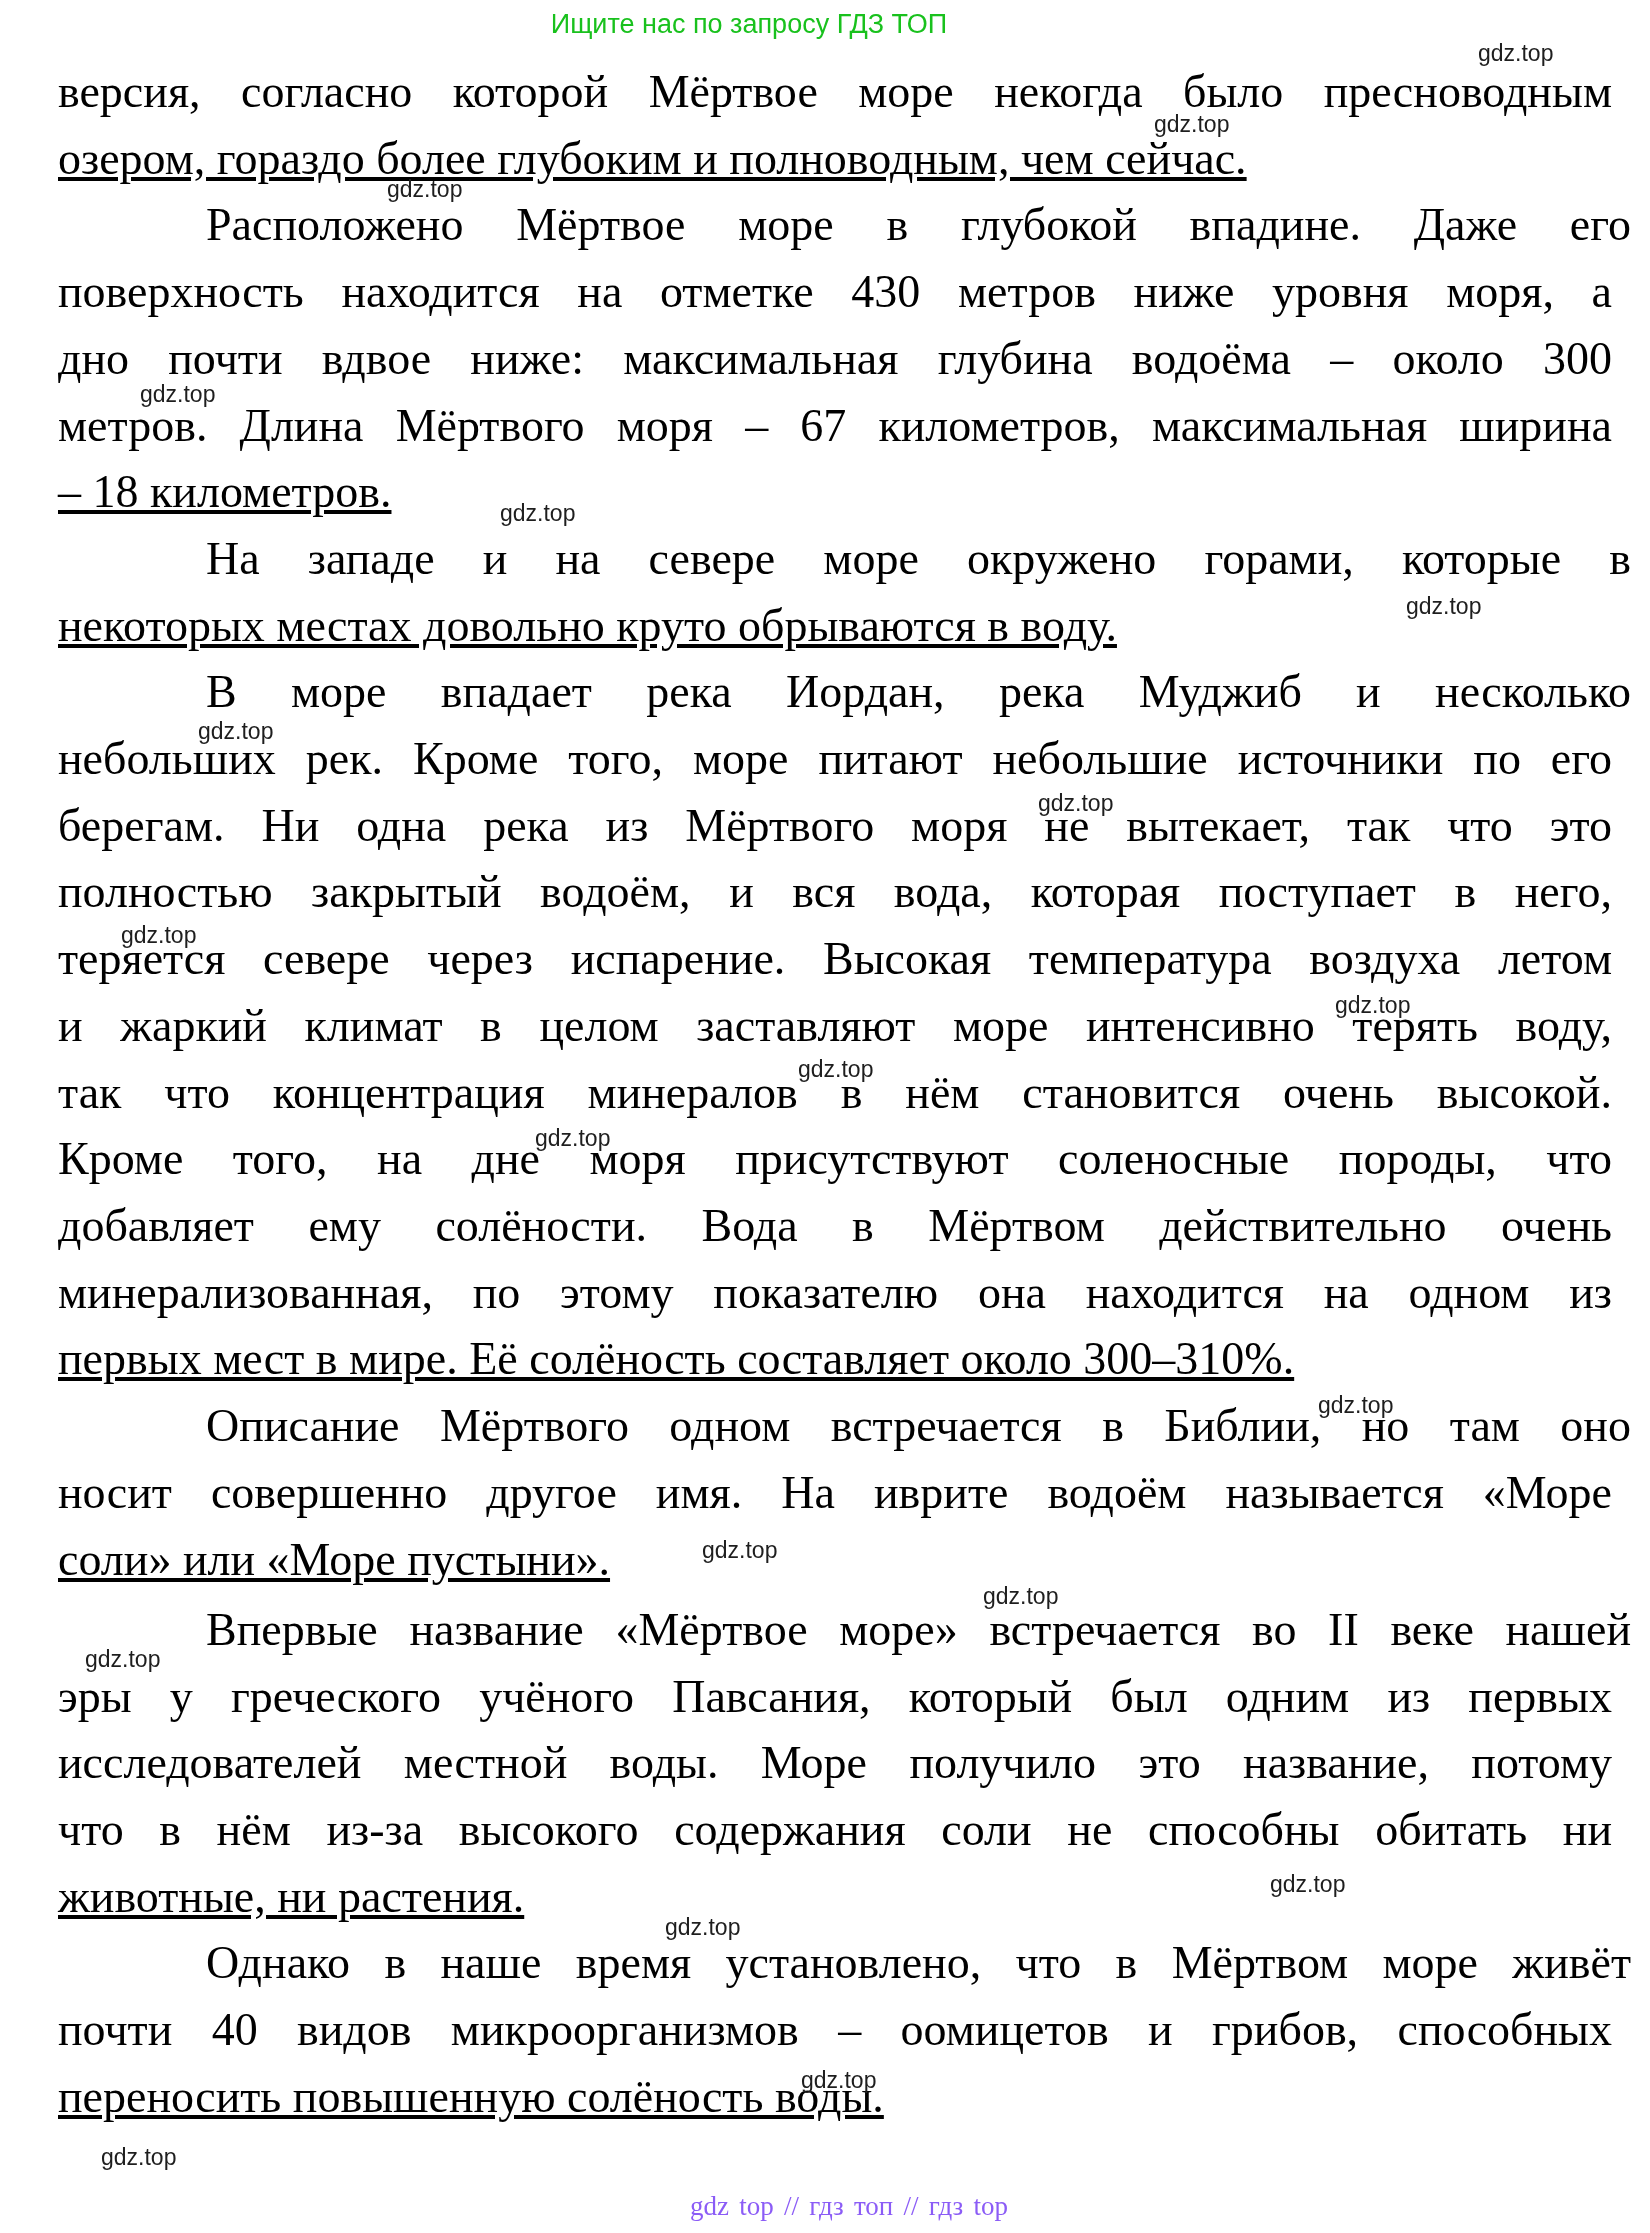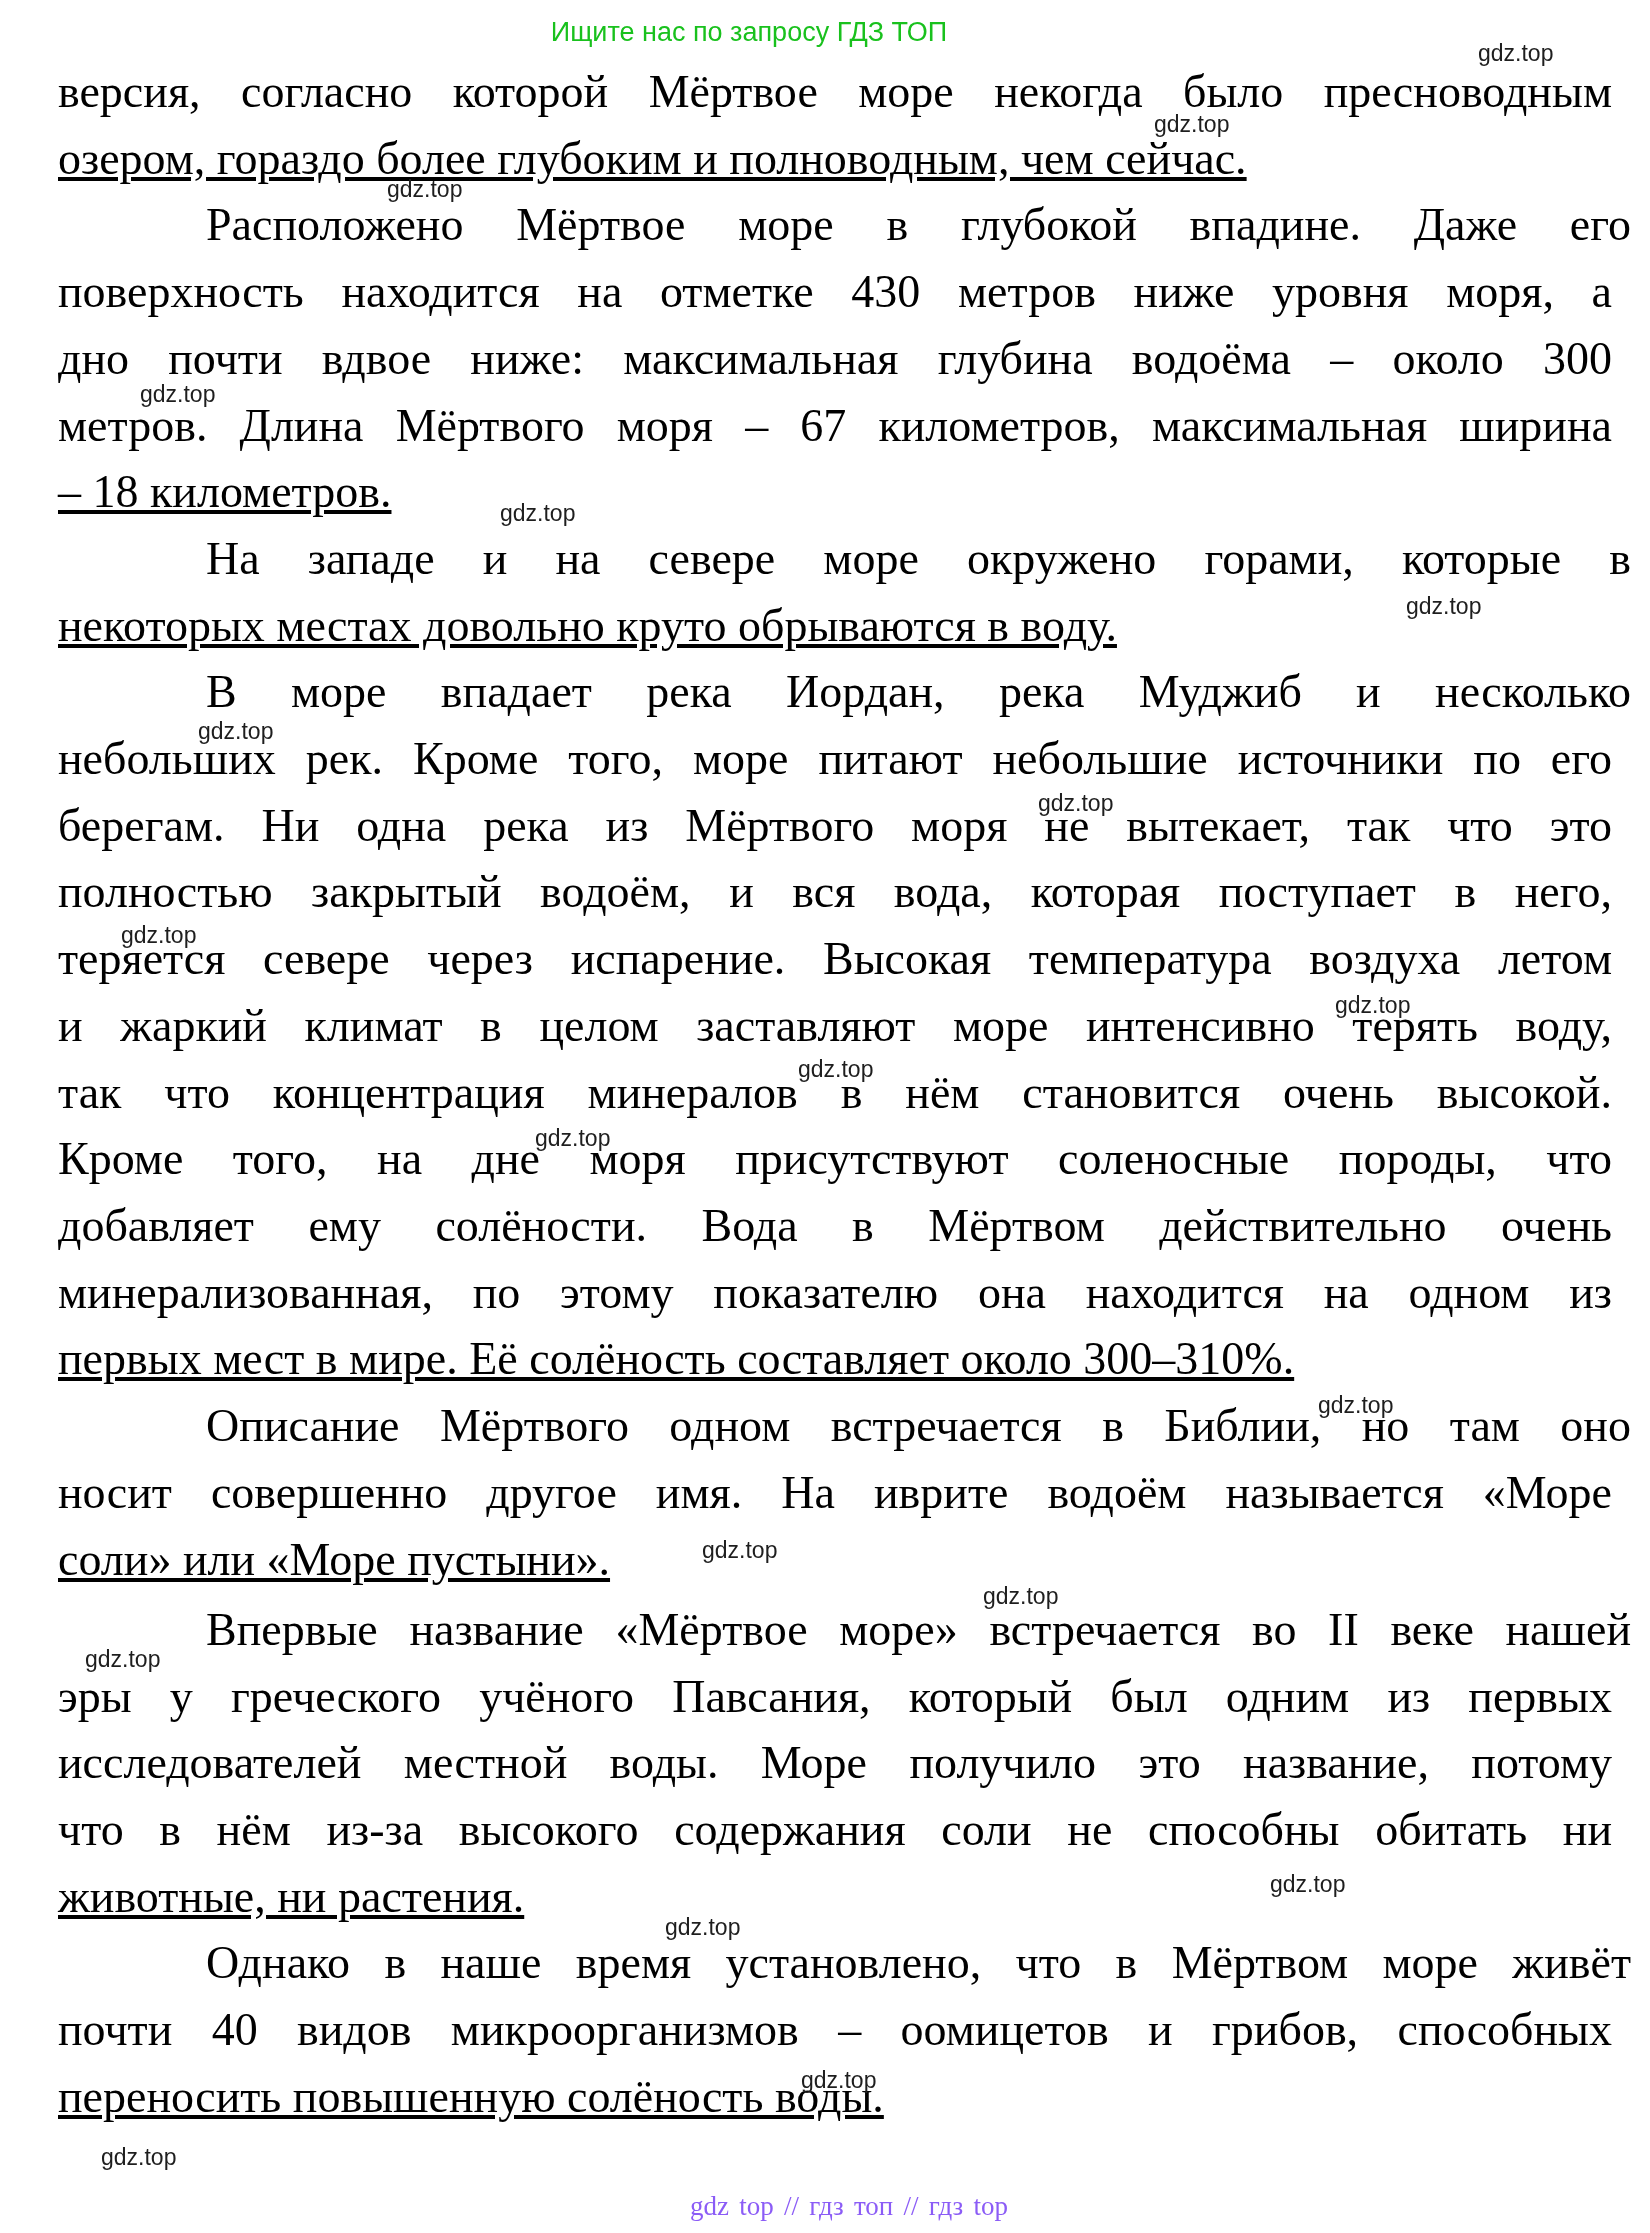--- a/index.html
+++ b/index.html
@@ -1,18 +1,18 @@
 <!DOCTYPE html>
 <html style="font-size:14px"><head>
 <meta charset="utf-8">
 <style>
   html, body { margin:0; padding:0; background:#ffffff; }
   body { width:1650px; height:2233px; position:relative; overflow:hidden; }
   .header-banner {
-    position:absolute; left:0; top:16px; width:1498px; height:35px;
+    position:absolute; left:0; top:8px; width:1498px; height:35px;
     text-align:center; color:#19c11d;
     font-family:"Liberation Sans", "DejaVu Sans", sans-serif; font-size:27px; line-height:33px;
   }
   .page { position:absolute; left:58px; top:0; width:1554px; }
   .line {
     position:absolute; left:0; width:1554px; height:67px;
     font-family:"Liberation Serif", "DejaVu Serif", serif; font-size:46px; line-height:67px;
     color:#000; white-space:nowrap; text-align:justify; text-align-last:justify;
   }
   .line.indent { left:121px; width:1425px;margin-left:27px; }

